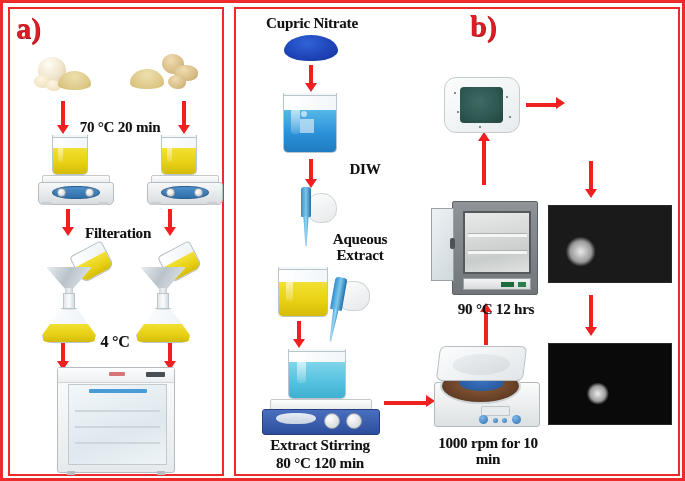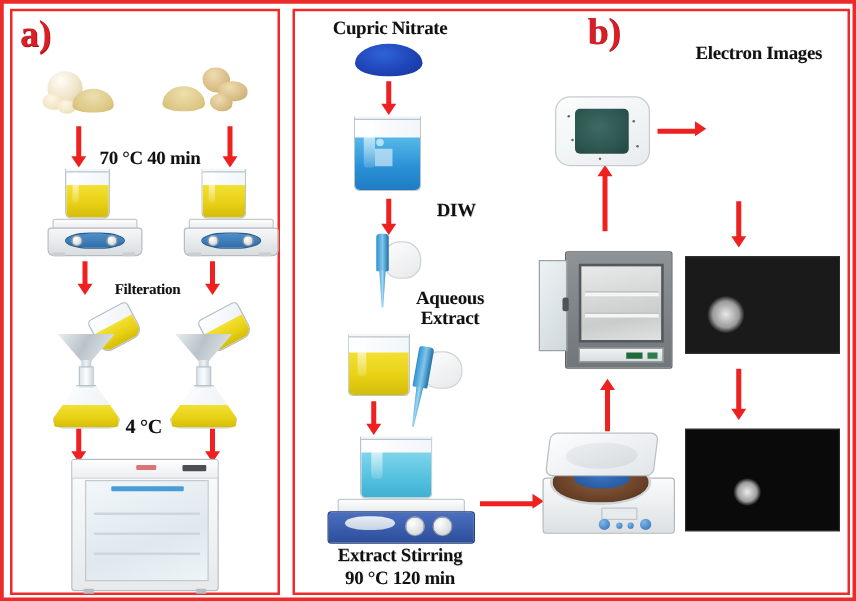--- a/index.html
+++ b/index.html
@@ -173,21 +173,21 @@
       <div class="ginger" style="left:46px;top:12px;width:24px;height:16px;"></div>
       <div class="ginger" style="left:40px;top:22px;width:18px;height:14px;"></div>
       <div class="powder-heap" style="left:2px;top:16px;width:34px;height:20px;"></div>
     </div>
 
     <div class="arrow down" style="left:51px;top:92px;height:26px;"></div>
     <div class="ah down" style="left:47px;top:116px;"></div>
     <div class="arrow down" style="left:172px;top:92px;height:26px;"></div>
     <div class="ah down" style="left:168px;top:116px;"></div>
 
-    <div class="cap" style="left:46px;top:110px;width:128px;font-size:15px;">70 °C  40 min</div>
+    <div class="cap" style="left:46px;top:110px;width:128px;font-size:15px;">70 °C  20 min</div>
 
     <div class="art" style="left:28px;top:126px;width:74px;height:72px;">
       <div class="beaker" style="left:14px;top:0px;width:36px;height:40px;">
         <div class="rim"></div>
           <div class="liq liq-yellow" style="height:66%"></div>
           <div class="gloss"></div>
       </div>
       <div class="hp-plate" style="left:4px;top:40px;width:66px;height:9px;"></div>
       <div class="hp-body" style="left:0px;top:47px;width:74px;height:21px;"></div>
       <div class="hp-panel" style="left:14px;top:51px;width:46px;height:11px;"></div>
@@ -209,21 +209,21 @@
       <div class="hp-knob" style="left:19px;top:53px;width:7px;height:7px;"></div>
       <div class="hp-knob" style="left:47px;top:53px;width:7px;height:7px;"></div>
       <div class="hp-foot" style="left:4px;top:67px;width:10px;height:3px;"></div>
       <div class="hp-foot" style="left:60px;top:67px;width:10px;height:3px;"></div>
     </div>
 
     <div class="arrow down" style="left:56px;top:200px;height:20px;"></div>
     <div class="ah down" style="left:52px;top:218px;"></div>
     <div class="arrow down" style="left:158px;top:200px;height:20px;"></div>
     <div class="ah down" style="left:154px;top:218px;"></div>
-    <div class="cap" style="left:62px;top:216px;width:92px;font-size:12px;">Filteration</div>
+    <div class="cap" style="left:62px;top:216px;width:92px;font-size:15px;">Filteration</div>
 
     <div class="art" style="left:26px;top:238px;width:84px;height:100px;">
       <div class="tilt-beaker" style="left:38px;top:0px;width:36px;height:30px;transform:rotate(-28deg);">
         <div class="tb">
             <div class="tbliq liq-yellow"></div>
           </div>
       </div>
       <div class="funnel" style="left:10px;top:20px;width:46px;height:36px;">
         <div class="cone"></div>
           <div class="stem"></div>
@@ -340,75 +340,77 @@
       <div class="hp-plate" style="left:8px;top:50px;width:100px;height:12px;"></div>
       <div style="position:absolute;left:0px;top:60px;width:116px;height:24px;border-radius:3px;
                   background:linear-gradient(180deg,#4a6fc0,#2d4e9b);border:1px solid #26407f;"></div>
       <div style="position:absolute;left:14px;top:64px;width:40px;height:11px;border-radius:50%/60%;
                   background:linear-gradient(180deg,#e9eef5,#c8d2e2);"></div>
       <div class="hp-knob" style="left:62px;top:64px;width:14px;height:14px;"></div>
       <div class="hp-knob" style="left:84px;top:64px;width:14px;height:14px;"></div>
     </div>
 
     <div class="cap" style="left:4px;top:428px;width:160px;font-size:15px;">Extract Stirring</div>
-    <div class="cap" style="left:4px;top:446px;width:160px;font-size:15px;">90 °C  120 min</div>
+    <div class="cap" style="left:4px;top:446px;width:160px;font-size:15px;">80 °C  120 min</div>
 
     <div class="arrow right" style="left:148px;top:392px;width:44px;"></div>
     <div class="ah right" style="left:190px;top:386px;"></div>
 
     <div class="centri" style="left:198px;top:340px;width:106px;height:78px;">
       <div class="base"></div>
       <div class="bowl"></div>
       <div class="rotor"></div>
       <div class="lid">
           <div class="lidin"></div>
         </div>
       <div class="pad" style="left:44%;bottom:14%;width:26%;height:11%;"></div>
       <div class="kn" style="left:42%;bottom:4%;width:9px;height:9px;"></div>
       <div class="kn" style="left:74%;bottom:4%;width:9px;height:9px;"></div>
       <div class="kn" style="left:56%;bottom:5%;width:5px;height:5px;"></div>
       <div class="kn" style="left:64%;bottom:5%;width:5px;height:5px;"></div>
     </div>
 
+    <div class="cap" style="left:182px;top:426px;width:140px;font-size:15px;">1000 rpm for 10
+min</div>
 
     <div class="arrow up" style="left:248px;top:300px;height:36px;"></div>
     <div class="ah up" style="left:244px;top:294px;"></div>
 
     <div class="oven" style="left:216px;top:192px;width:86px;height:94px;">
       <div class="door">
           <div class="hinge"></div>
         </div>
       <div class="cav">
         <div class="rack" style="top:34%"></div>
         <div class="rack" style="top:62%"></div>
       </div>
       <div class="ctrl">
           <div class="dsp"></div>
           <div class="btn"></div>
         </div>
     </div>
 
+    <div class="cap" style="left:192px;top:292px;width:136px;font-size:15px;">90 °C 12 hrs</div>
 
     <div class="arrow up" style="left:246px;top:130px;height:46px;"></div>
     <div class="ah up" style="left:242px;top:123px;"></div>
 
 
     <div class="dish" style="left:208px;top:68px;width:76px;height:56px;">
       <div class="pw"></div>
       <div class="spk" style="left:12%;top:26%"></div>
       <div class="spk" style="left:16%;top:62%"></div>
       <div class="spk" style="left:82%;top:34%"></div>
       <div class="spk" style="left:86%;top:70%"></div>
       <div class="spk" style="left:46%;top:88%"></div>
     </div>
 
     <div class="arrow right" style="left:290px;top:94px;width:32px;"></div>
     <div class="ah right" style="left:320px;top:88px;"></div>
 
-    <div class="cap" style="left:300px;top:26px;width:142px;font-size:15px;">Electron Images</div>
 
 
     <div class="arrow down" style="left:353px;top:152px;height:30px;"></div>
     <div class="ah down" style="left:349px;top:180px;"></div>
 
     <div class="sem" style="left:312px;top:196px;width:124px;height:78px;
          background:
            radial-gradient(circle 17px at 26% 60%, #e8e8e8, #9a9a9a 62%, #1a1a1a 88%),
            radial-gradient(circle 15px at 58% 52%, #dedede, #8f8f8f 62%, #151515 88%),
            radial-gradient(circle 14px at 80% 62%, #e2e2e2, #939393 62%, #141414 88%),

